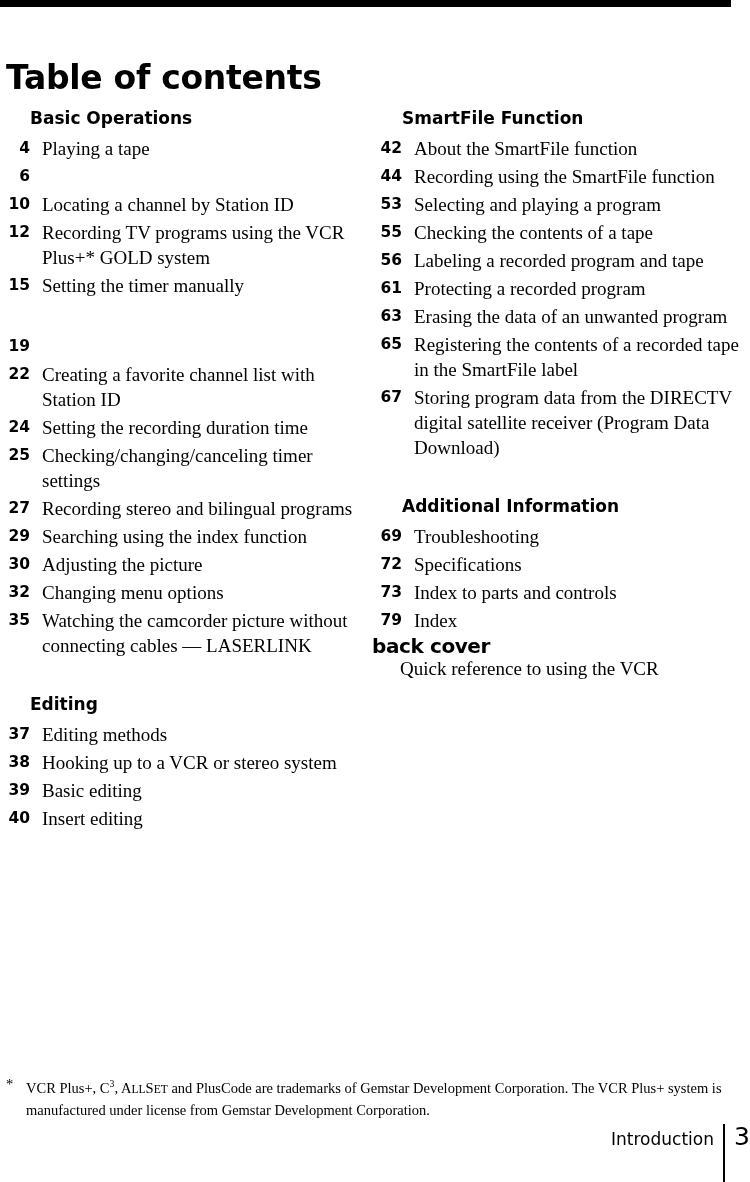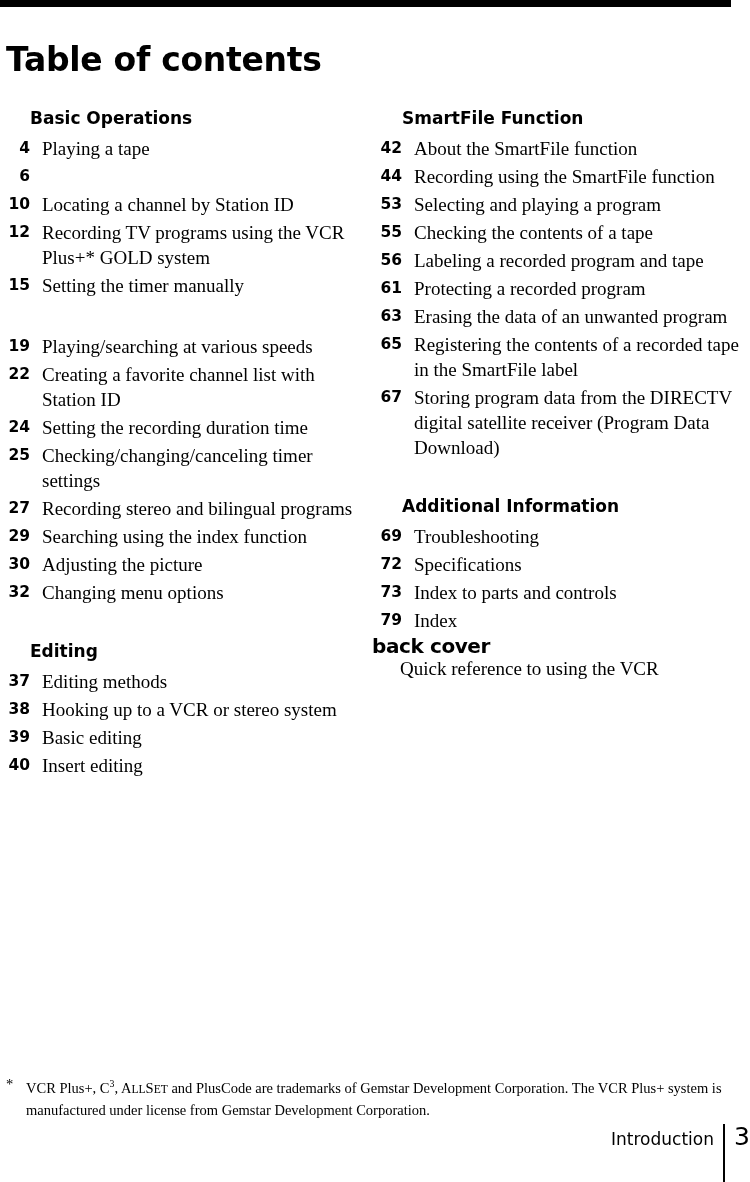--- a/index.html
+++ b/index.html
@@ -23,21 +23,21 @@
     top: 0;
     width: 731px;
     height: 7px;
     background: #000000;
   }
 
   
   .page-title {
     position: absolute;
     left: 6px;
-    top: 2px;
+    top: 20px;
     font-family: "DejaVu Sans", "Liberation Sans", sans-serif;
     font-weight: bold;
     font-size: 33px;
     letter-spacing: -0.3px;
     line-height: 40px;
     white-space: nowrap;
     margin-top: 38px;
   }
 
   
@@ -190,21 +190,20 @@
         </div>
         <div class="entry">
           <div class="entry-num">15</div>
           <div class="entry-text">Setting the timer manually</div>
         </div>
       </div>
       <div class="section-gap"></div>
       <div class="section">
         <div class="entry">
           <div class="entry-num">19</div>
-          <div class="entry-text">Playing/searching at various speeds</div>
         </div>
         <div class="entry">
           <div class="entry-num">22</div>
           <div class="entry-text">Creating a favorite channel list with Station ID</div>
         </div>
         <div class="entry">
           <div class="entry-num">24</div>
           <div class="entry-text">Setting the recording duration time</div>
         </div>
         <div class="entry">
@@ -219,20 +218,24 @@
           <div class="entry-num">29</div>
           <div class="entry-text">Searching using the index function</div>
         </div>
         <div class="entry">
           <div class="entry-num">30</div>
           <div class="entry-text">Adjusting the picture</div>
         </div>
         <div class="entry">
           <div class="entry-num">32</div>
           <div class="entry-text">Changing menu options</div>
+        </div>
+        <div class="entry">
+          <div class="entry-num">35</div>
+          <div class="entry-text">Watching the camcorder picture without connecting cables — LASERLINK</div>
         </div>
       </div>
       <div class="section-gap"></div>
       <div class="section">
         <div class="section-heading">Editing</div>
         <div class="entry">
           <div class="entry-num">37</div>
           <div class="entry-text">Editing methods</div>
         </div>
         <div class="entry">

